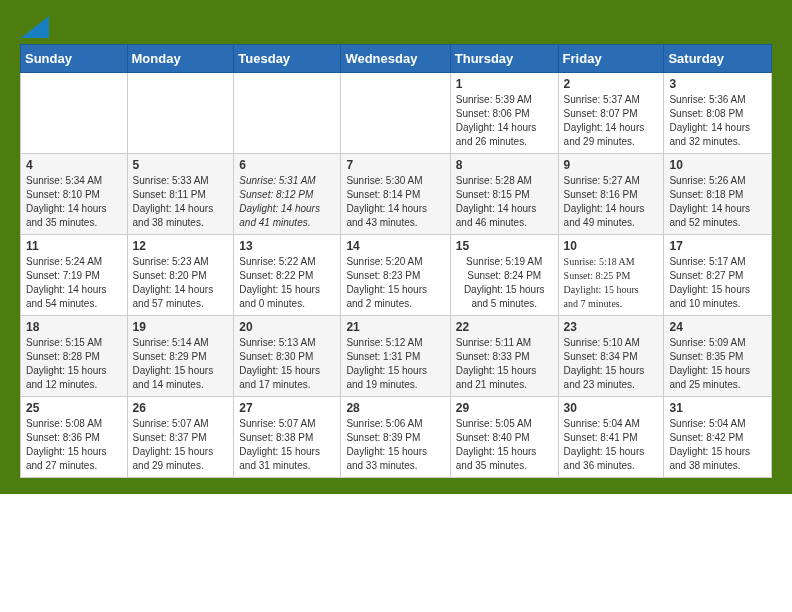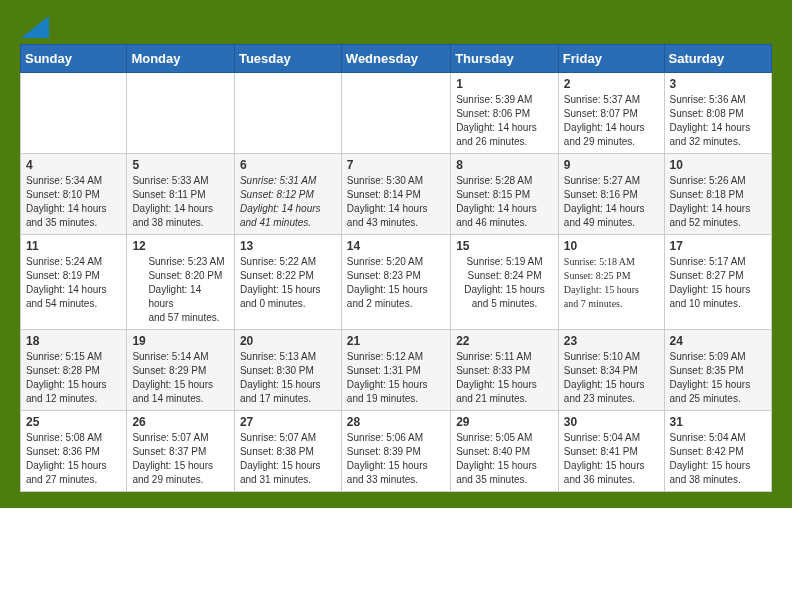--- a/index.html
+++ b/index.html
@@ -193,27 +193,27 @@
             <div class="day-info" style="white-space: pre-line;">Sunrise: 5:26 AM
 Sunset: 8:18 PM
 Daylight: 14 hours
 and 52 minutes.</div>
           </td>
         </tr>
         <tr class="row-odd">
           <td>
             <div class="day-number">11</div>
             <div class="day-info" style="white-space: pre-line;">Sunrise: 5:24 AM
-Sunset: 8:19 PM
+Sunset: 7:19 PM
 Daylight: 14 hours
 and 54 minutes.</div>
           </td>
           <td>
             <div class="day-number">12</div>
-            <div class="day-info" style="white-space: pre-line; margin-left: 16px;">Sunrise: 5:23 AM
+            <div class="day-info" style="white-space: pre-line;">Sunrise: 5:23 AM
 Sunset: 8:20 PM
 Daylight: 14 hours
 and 57 minutes.</div>
           </td>
           <td>
             <div class="day-number">13</div>
             <div class="day-info" style="white-space: pre-line;">Sunrise: 5:22 AM
 Sunset: 8:22 PM
 Daylight: 15 hours
 and 0 minutes.</div>

